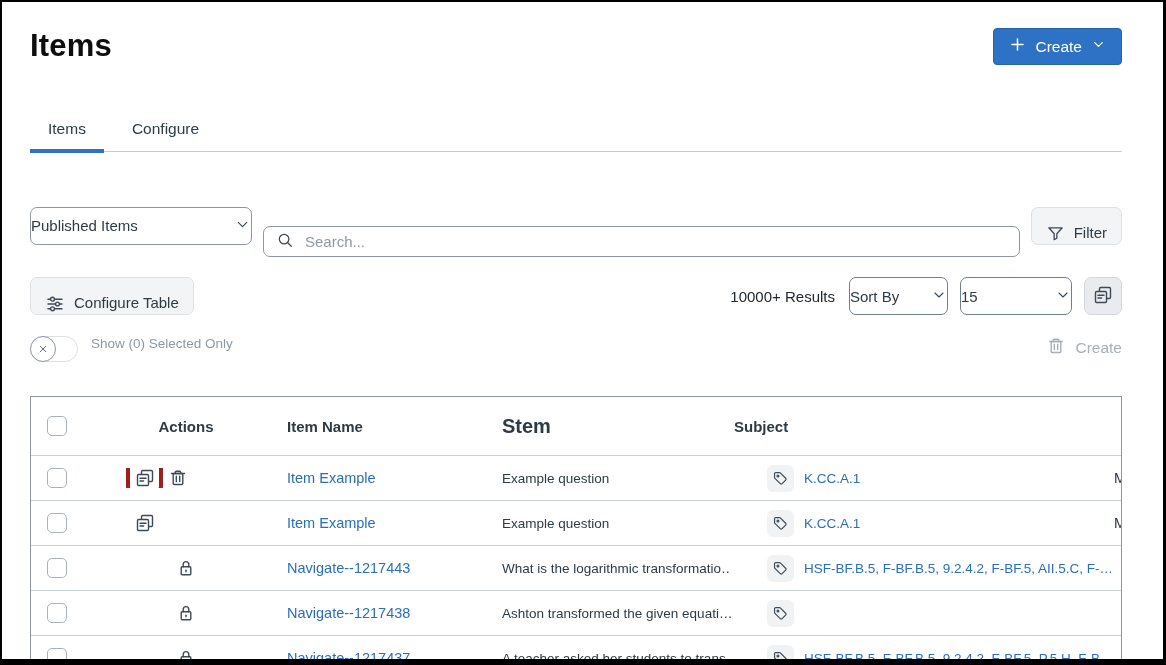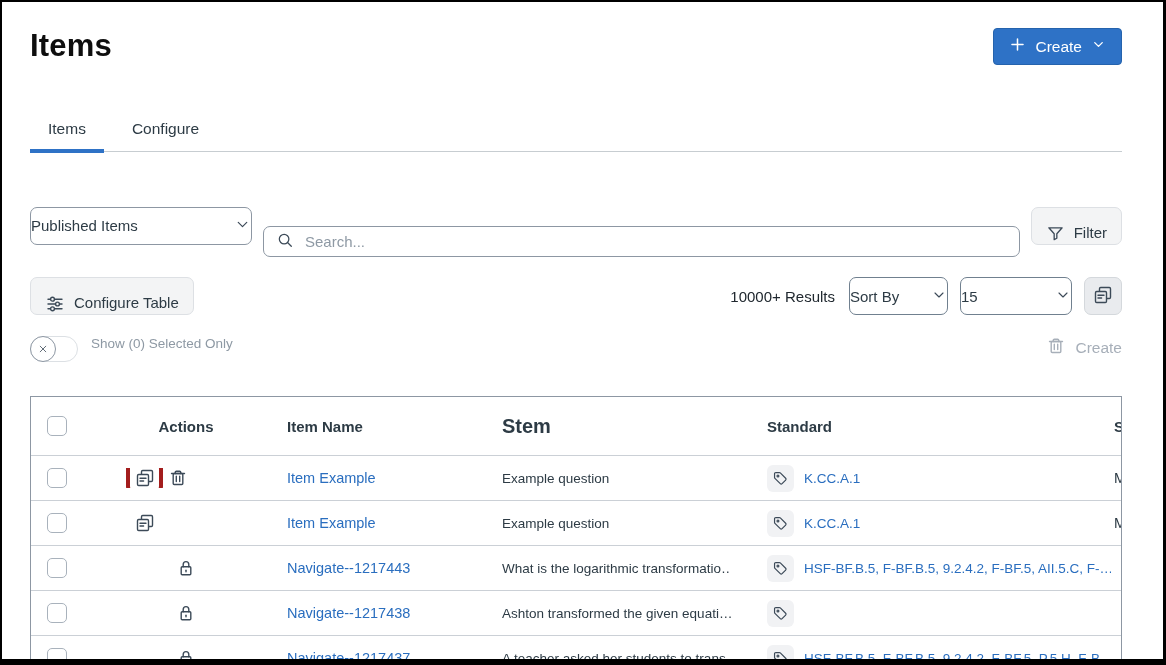--- a/index.html
+++ b/index.html
@@ -223,21 +223,20 @@
     </div>
 
     <div class="table-wrap">
       <div class="t-header">
         <div class="cell c-check">
             <span class="checkbox"></span>
           </div>
         <div class="cell th c-actions">Actions</div>
         <div class="cell th c-name">Item Name</div>
         <div class="cell th c-stem" style="font-size:20px;color:#2D3B45;font-weight:700">Stem</div>
-        <div class="cell th c-standard">Standard</div>
         <div class="cell th c-subject" style="font-weight:700;font-size:15px">Subject</div>
       </div>
       <div>
           <div class="t-row">
             <div class="cell c-check">
               <span class="checkbox"></span>
             </div>
             <div class="cell c-actions">
               <span class="icon-btn ring">
                 <svg class="ic" width="20" height="20" viewBox="0 0 20 20">

